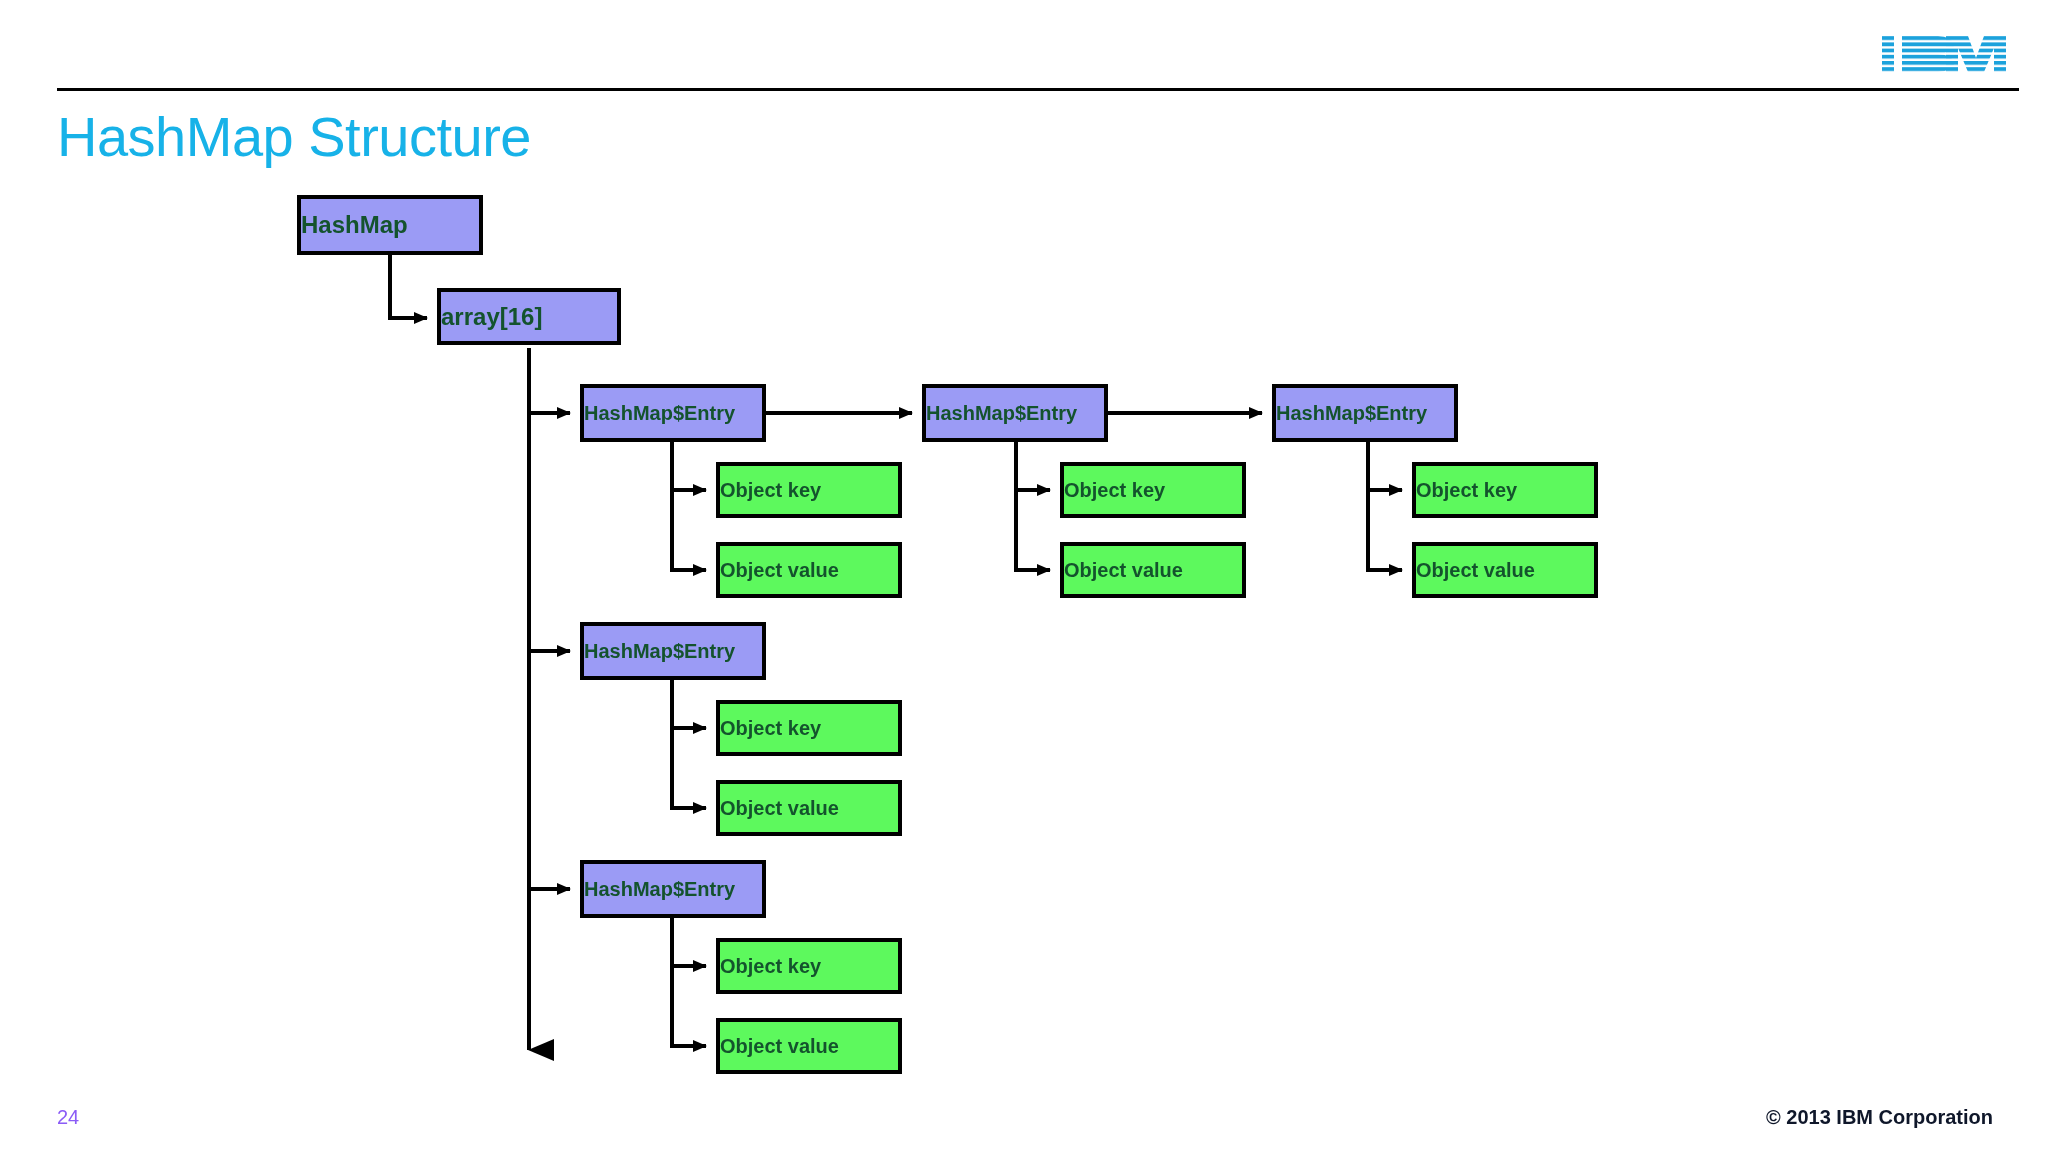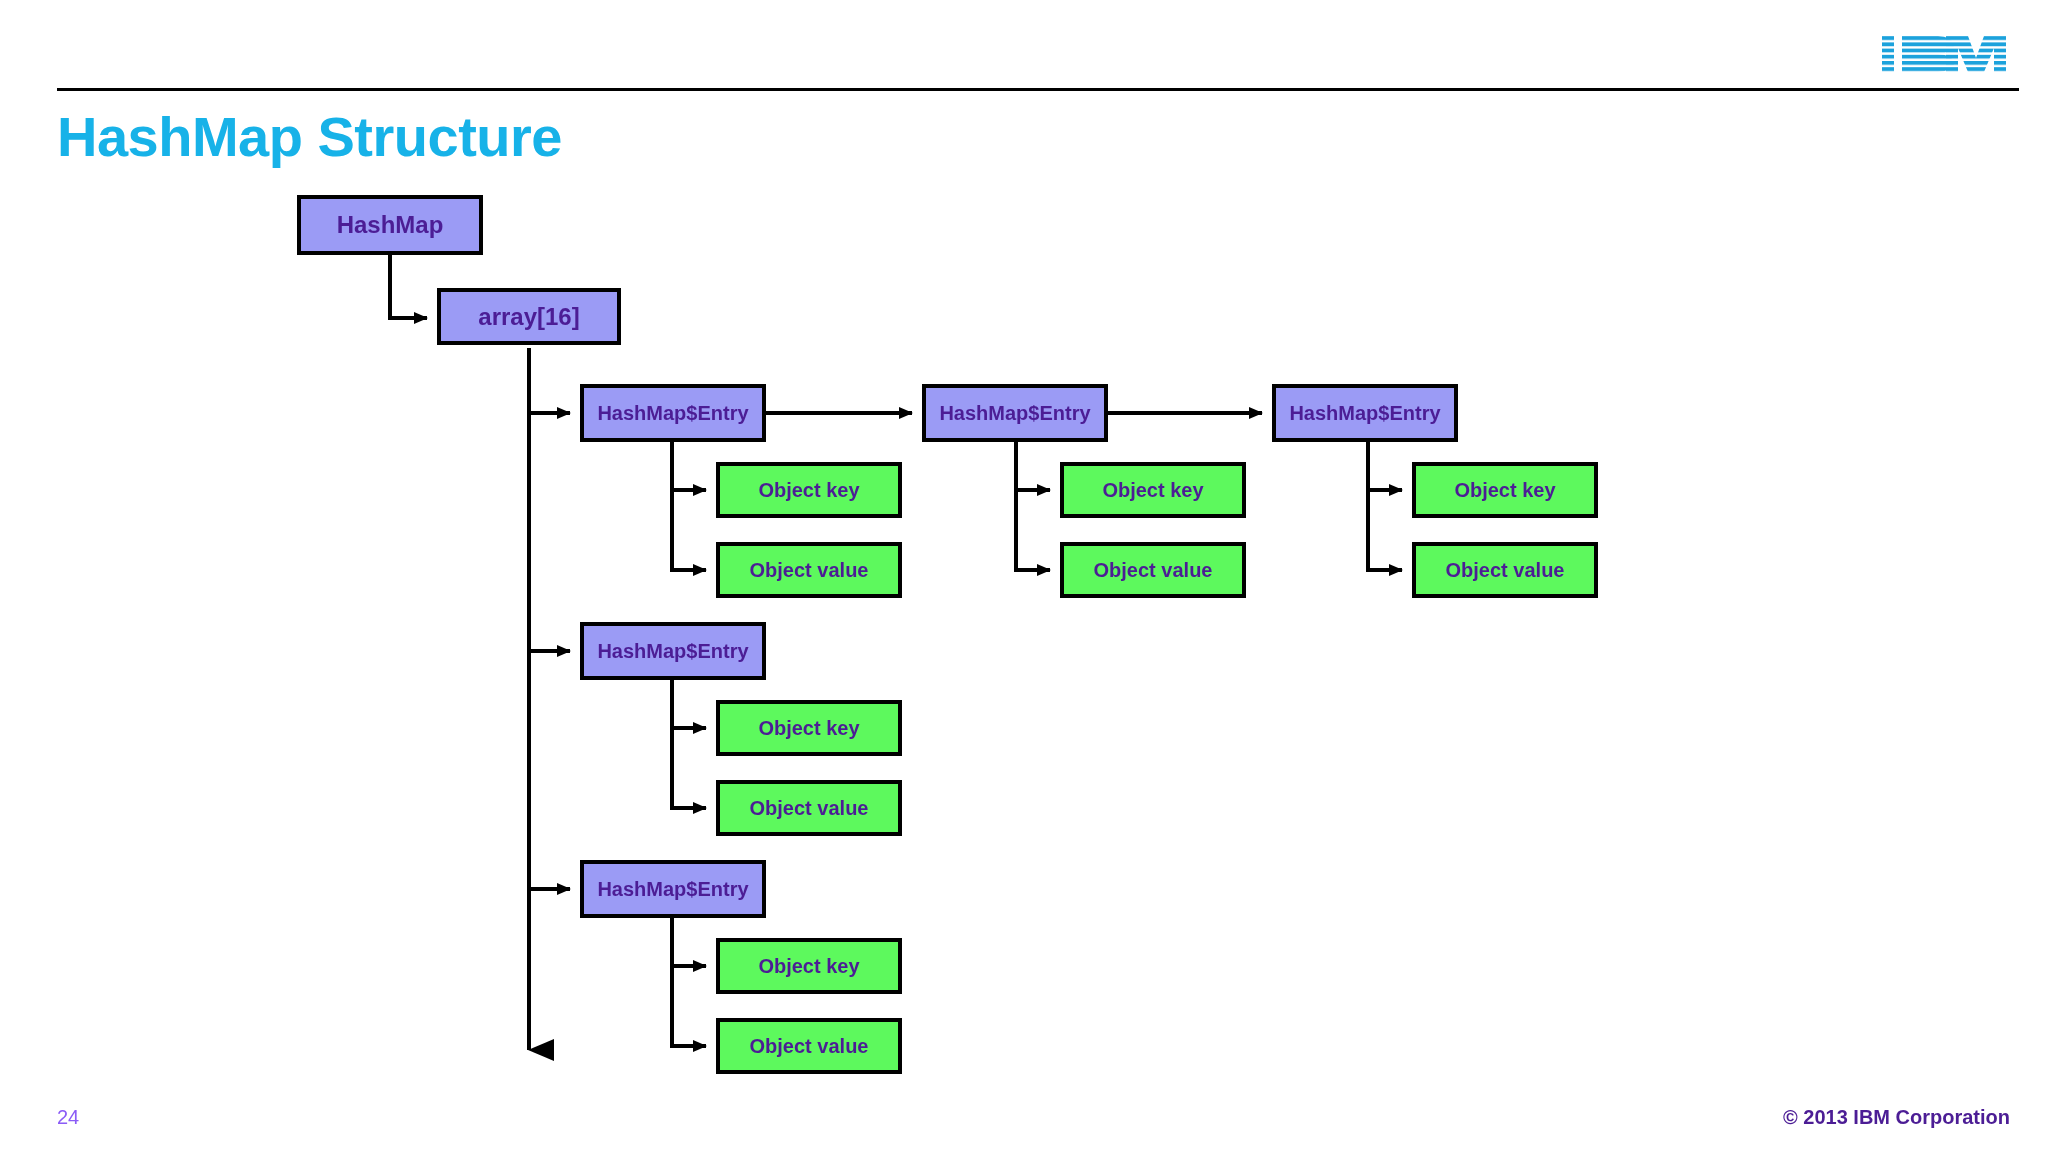--- a/index.html
+++ b/index.html
@@ -39,64 +39,63 @@
     top: 30px;
     width: 140px;
     height: 48px;
   }
 
   #page-title {
     position: absolute;
     left: 57px;
     top: 108px;
     font-size: 56px;
-    font-weight: 700;
+    font-weight: 400;
     color: #17B2E8;
     letter-spacing: -0.5px;
     white-space: nowrap;
     line-height: 1.05;
   }
 
   #page-number {
     position: absolute;
     left: 57px;
     top: 1117px;
     transform: translateY(-50%);
     font-size: 20px;
     color: #8b5cf6;
   }
 
   #copyright {
     position: absolute;
-    right: 38px;
+    right: 55px;
     top: 1117px;
     transform: translateY(-50%);
     font-size: 20px;
     font-weight: bold;
-    color: #4c1d95;
+    color: #0f172a;
     white-space: nowrap;
   }
 
   
   #diagram {
     position: absolute;
     left: 0; top: 0;
     width: 2048px;
     height: 1152px;
   }
 
   .node {
     position: absolute;
     box-sizing: border-box;
     border: 4px solid #000000;
     display: flex;
     align-items: center;
-    justify-content: center;
     font-weight: bold;
-    color: #4c1d95;
+    color: #14532d;
     white-space: nowrap;
   }
   .node.purple { background: #9B9BF5; }
   .node.green  { background: #5DF95D; }
 
   .node .label { pointer-events: none; }
 
   
   #wires {
     position: absolute;

